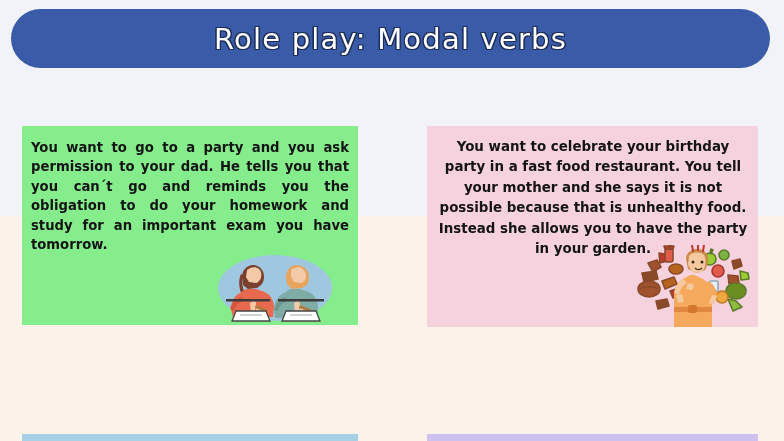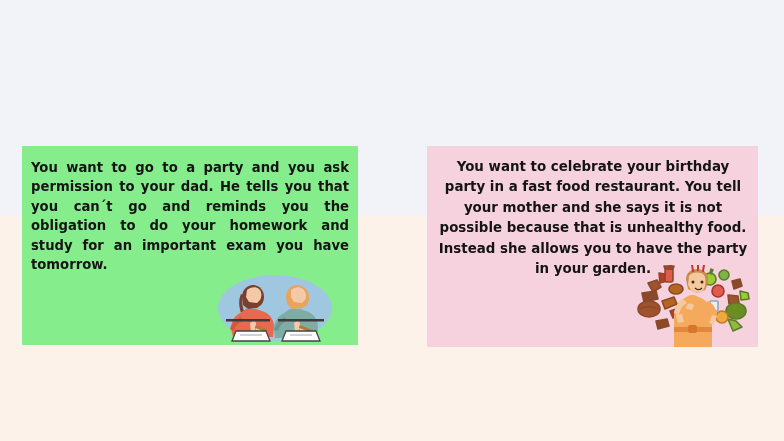--- a/index.html
+++ b/index.html
@@ -65,21 +65,20 @@
        0px    1.2px 0 #1d2f58,
       -1.2px  0px   0 #1d2f58,
        1.2px  0px   0 #1d2f58;
     white-space: nowrap;
   }
   
   .card {
     position: absolute;
     box-sizing: border-box;
     overflow: hidden;
-    margin-top: 20px;
   }
   .card-text {
     font-family: "DejaVu Sans", sans-serif;
     font-size: 13.2px;
     font-weight: bold;
     color: #141414;
     line-height: 1.47;
     margin: 0;
   }
   #card-green {
@@ -140,20 +139,23 @@
   }
 </style>
 </head>
 <body>
 
 <div id="slide">
 
   <div class="bg-top"></div>
   <div class="bg-bottom"></div>
 
+  <div class="banner">
+    <span class="banner-title">Role play: Modal verbs</span>
+  </div>
 
   <div class="card" id="card-green">
     <p class="card-text">You want to go to a party and you ask permission to your dad. He tells you that you can´t go  and reminds you the obligation to do your homework  and study for an important exam you have tomorrow.</p>
 
     <svg class="art-students" viewBox="0 0 118 70" xmlns="http://www.w3.org/2000/svg">
       <ellipse cx="59" cy="35" rx="57" ry="33" fill="#9fc8e0"></ellipse>
 
       <g>
         <path d="M26 24c0-7 5-12 11-12s11 5 11 12c0 5-3 8-3 8l-4 3-9 1-5-4z" fill="#7a3f2e"></path>
         <path d="M31 17c3-3 9-4 12-1 3 3 3 8 1 11l-3 3-8-1-3-5z" fill="#f3c9a8"></path>

